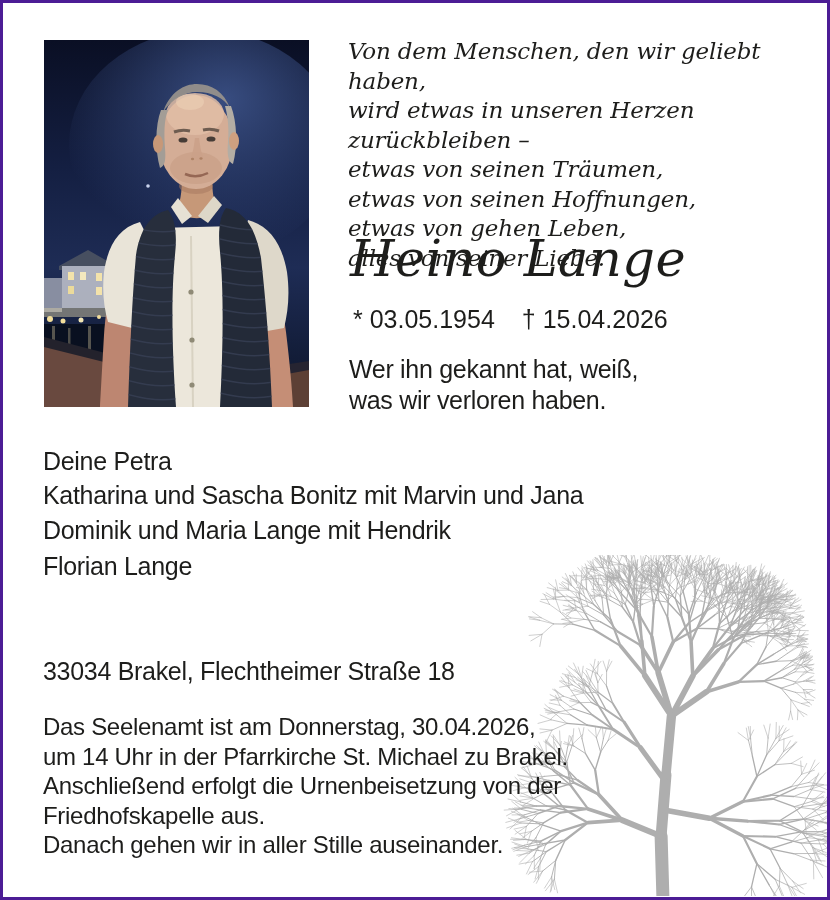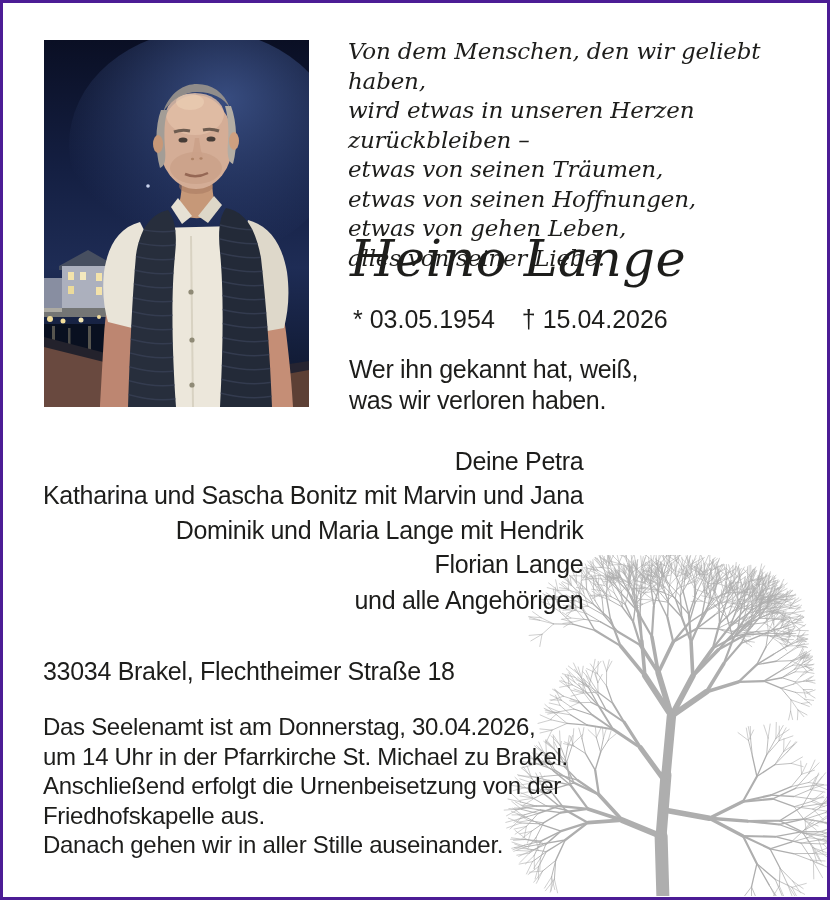--- a/index.html
+++ b/index.html
@@ -20,21 +20,21 @@
   }
   
   .name {
     left:347px; top:228px;
     font-family:"DejaVu Serif", serif; font-style:italic;
     font-size:51px; line-height:56px; letter-spacing:0.5px;
   }
   .dates { left:350px; top:302px; font-size:25px; display:flex; }
   .dates .death { margin-left:27px; }
   .epitaph { left:346px; top:351px; font-size:25px; line-height:31px; letter-spacing:-0.3px; }
-  .mourners { left:40px; top:441px; font-size:25px; letter-spacing:-0.3px;text-align:right; }
+  .mourners { left:40px; top:441px; font-size:25px; letter-spacing:-0.3px; }
   .mourners div { line-height:34.3px; }
   .mourners div:last-child { margin-top:2px; }
   .address { left:40px; top:654px; font-size:25px; letter-spacing:-0.3px; }
   .service { left:40px; top:709px; font-size:24px; line-height:29.6px; letter-spacing:-0.3px; }
   .condolence { left:40px; top:842px; font-size:24px; letter-spacing:-0.3px; }
   
   .tree { position:absolute; left:490px; top:552px; width:338px; height:341px; z-index:0; }
   .tree svg { display:block; width:100%; height:100%; }
 </style>
 </head>
@@ -188,21 +188,20 @@
   <div class="layer epitaph">
     <div>Wer ihn gekannt hat, weiß,</div>
     <div>was wir verloren haben.</div>
   </div>
 
   <div class="layer mourners">
     <div>Deine Petra</div>
     <div>Katharina und Sascha Bonitz mit Marvin und Jana</div>
     <div>Dominik und Maria Lange mit Hendrik</div>
     <div>Florian Lange</div>
-    <div>und alle Angehörigen</div>
   </div>
 
   <div class="layer address">33034 Brakel, Flechtheimer Straße 18</div>
 
   <div class="layer service">
     <div>Das Seelenamt ist am Donnerstag, 30.04.2026,</div>
     <div>um 14 Uhr in der Pfarrkirche St. Michael zu Brakel.</div>
     <div>Anschließend erfolgt die Urnenbeisetzung von der</div>
     <div>Friedhofskapelle aus.</div>
     <div>Danach gehen wir in aller Stille auseinander.</div>

